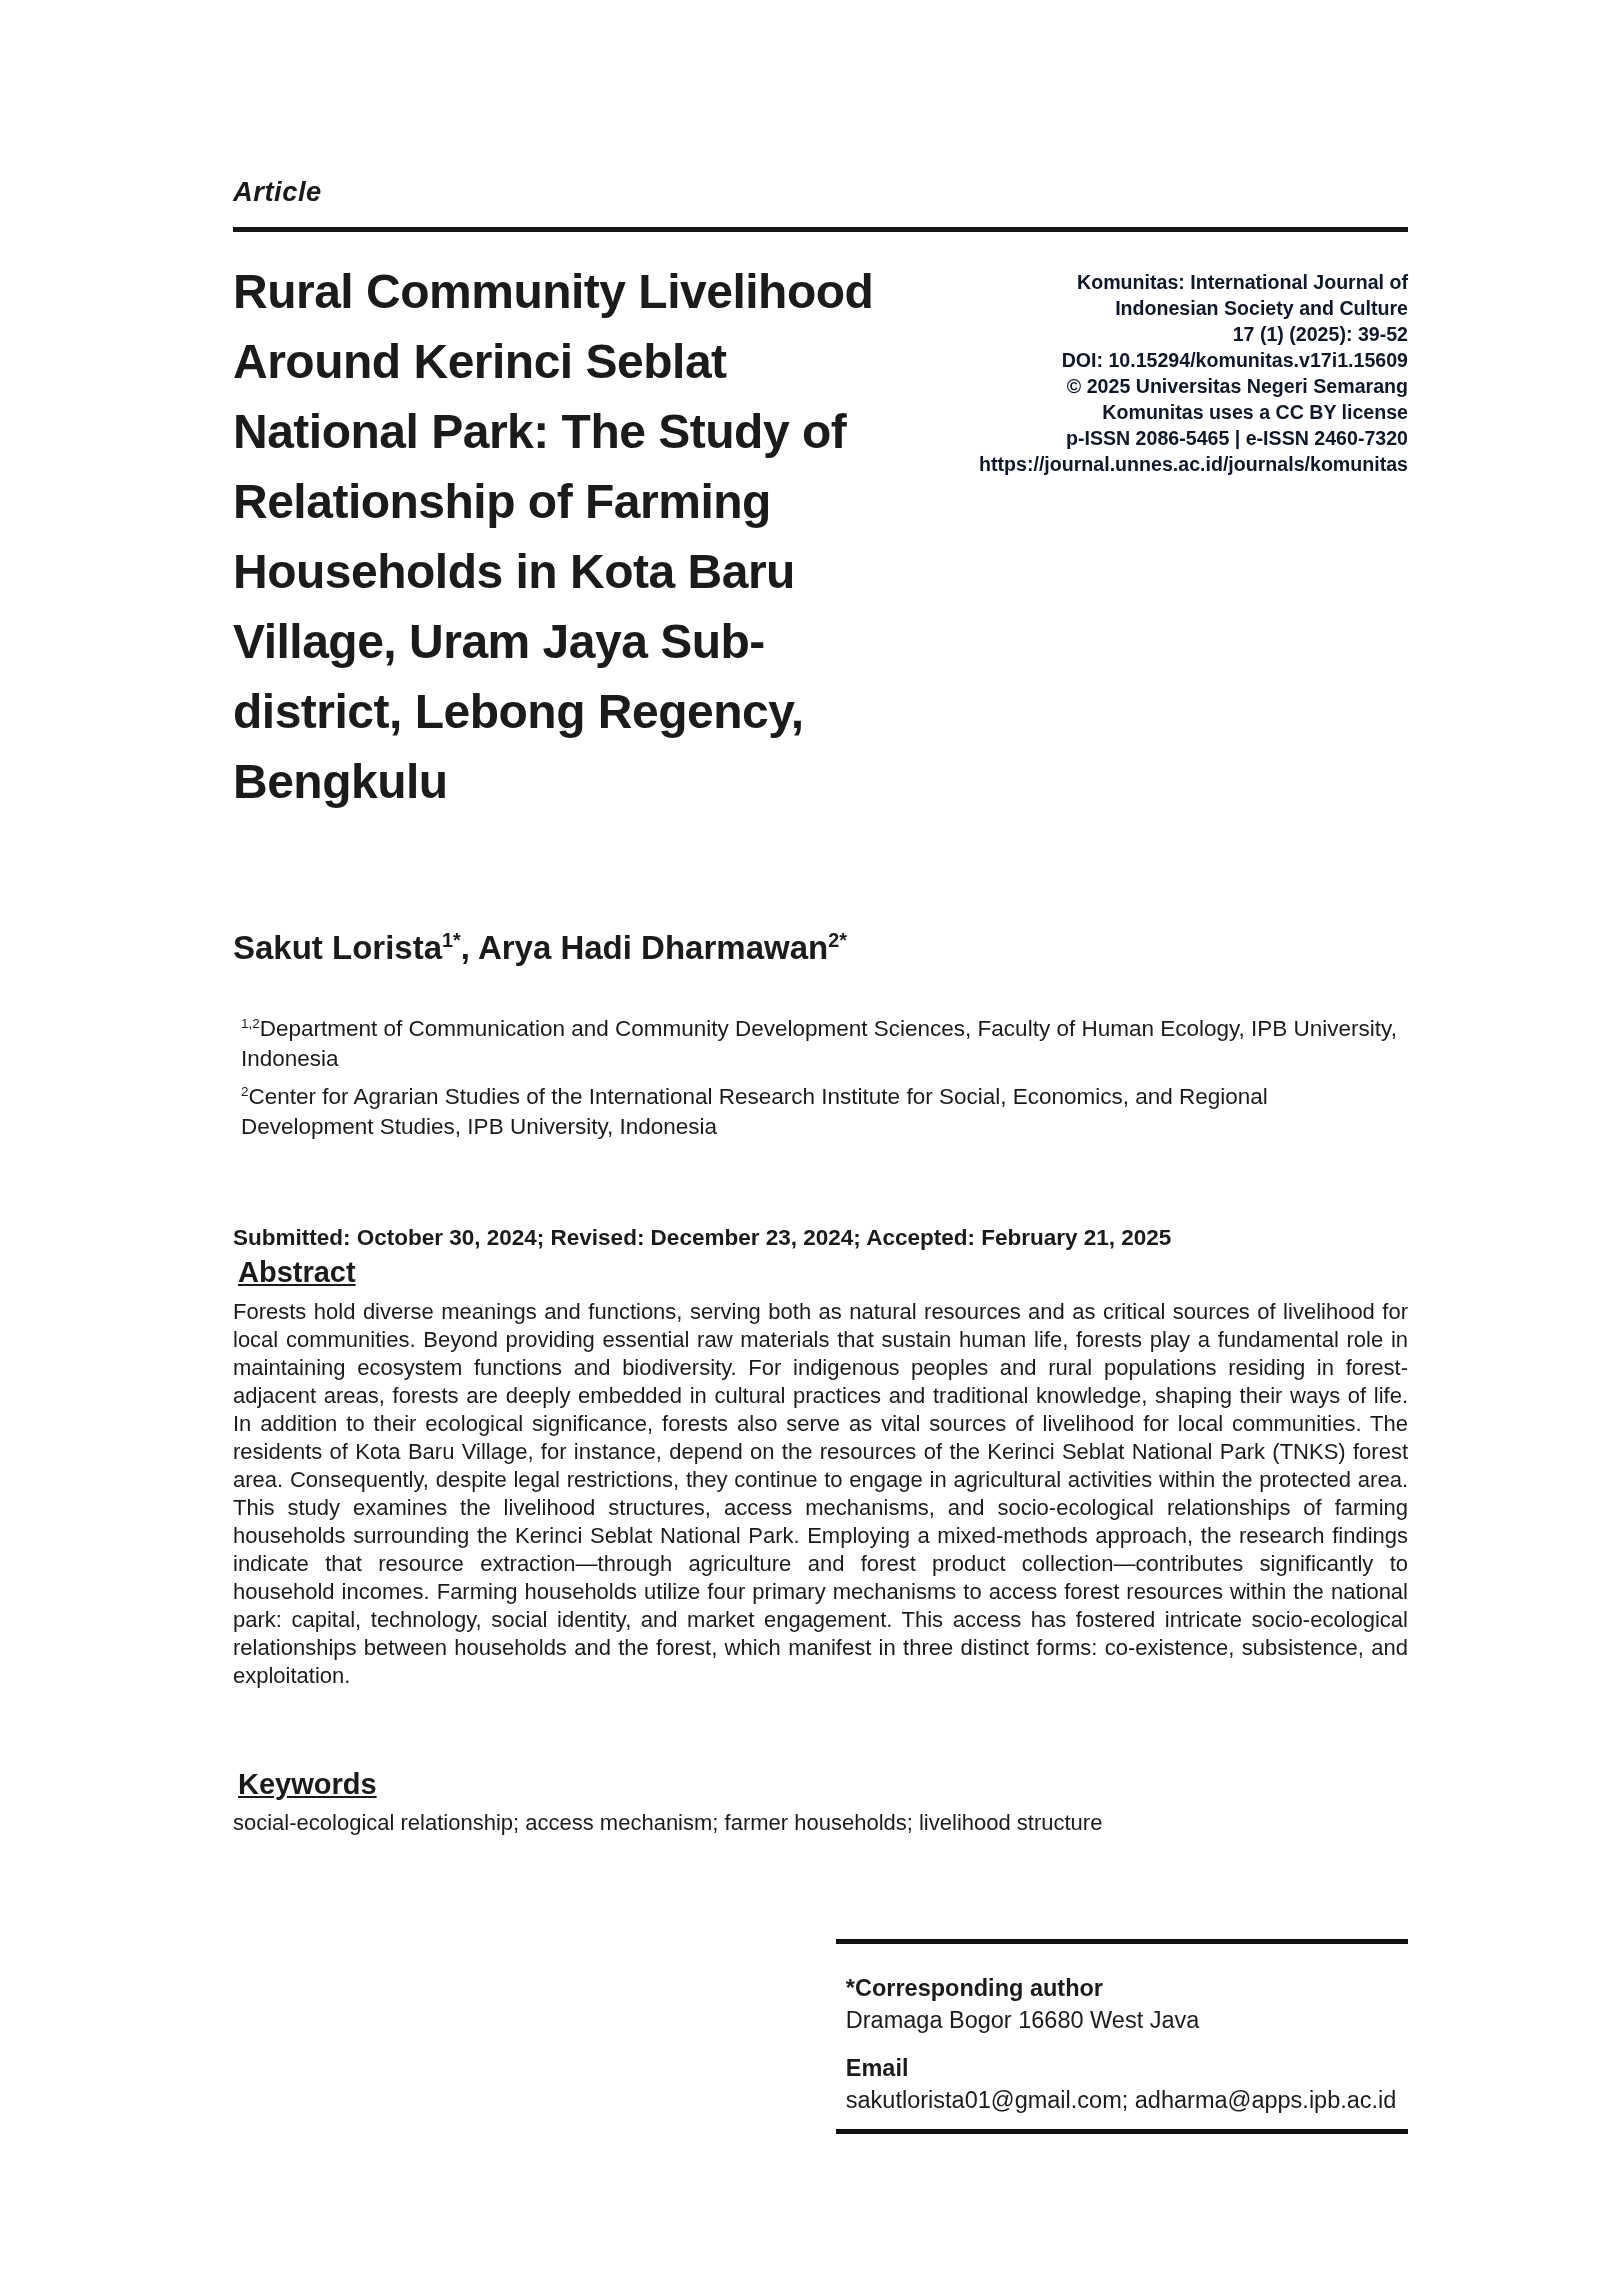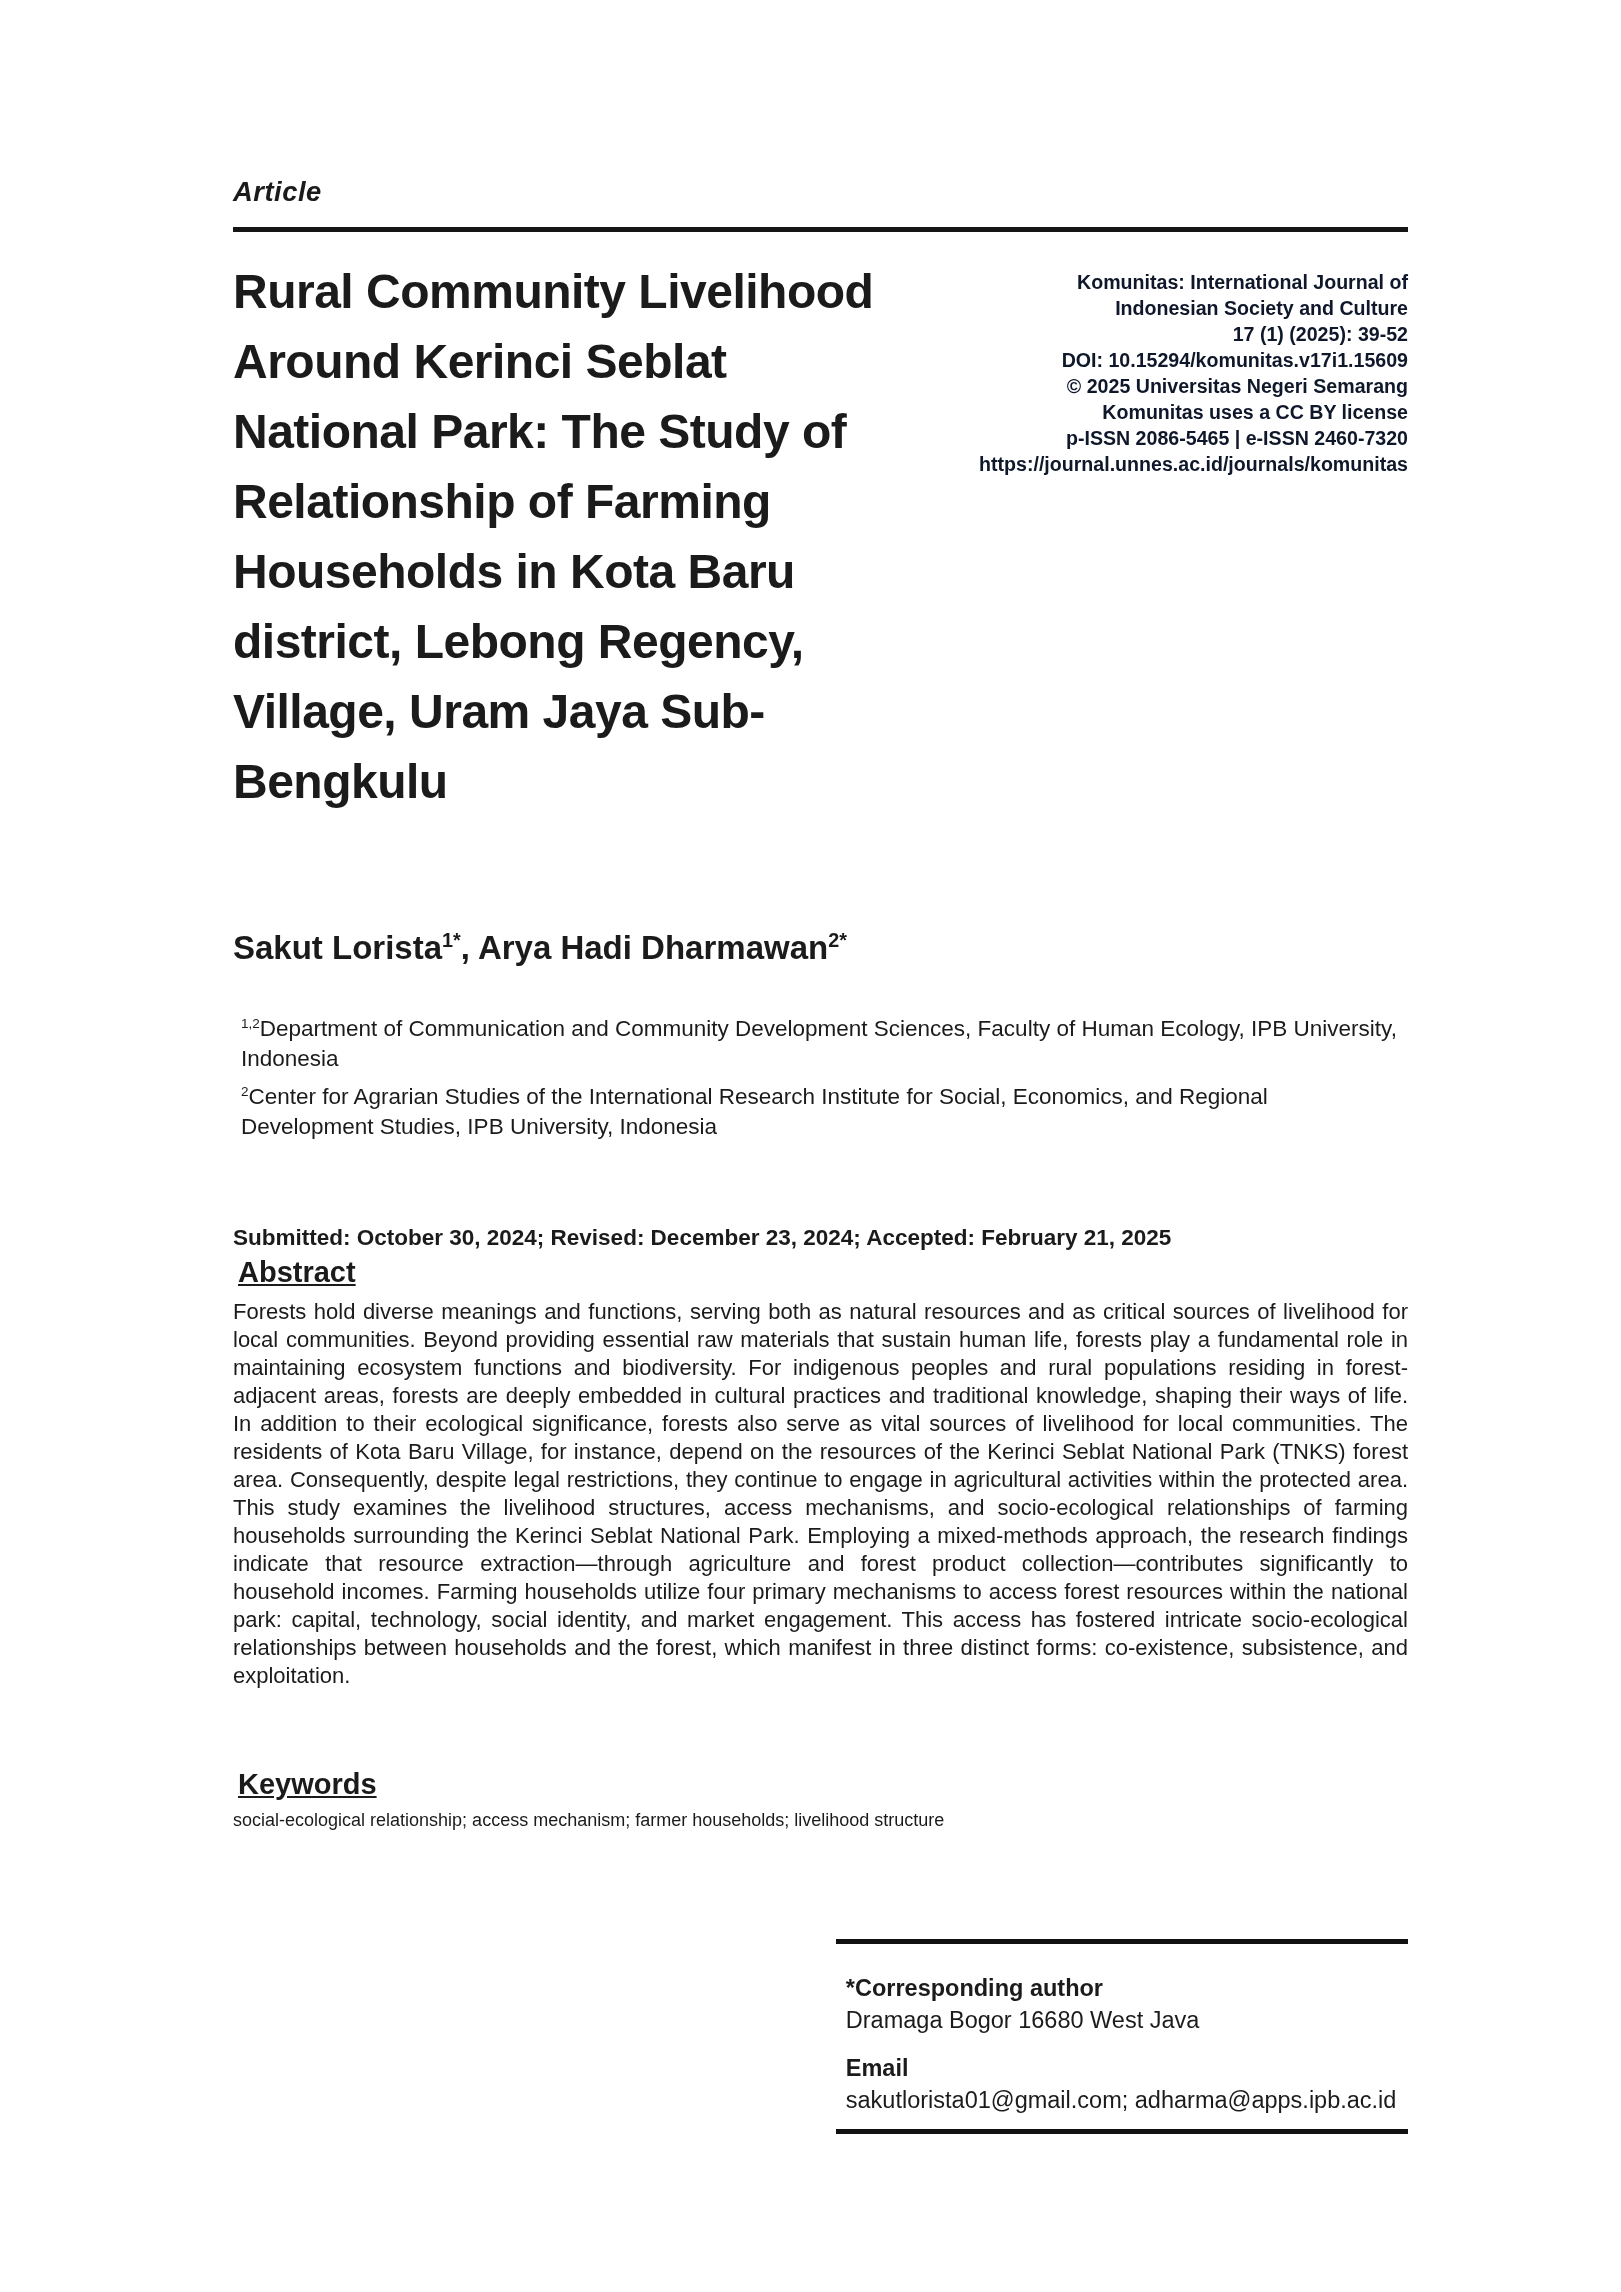--- a/index.html
+++ b/index.html
@@ -103,21 +103,21 @@
     font-size: 22px;
     line-height: 28px;
     text-align: justify;
   }
   .keywords-heading { top: 1768px; }
   .keywords-text {
     position: absolute;
     left: 233px;
     top: 1810px;
     width: 1175px;
-    font-size: 18px;
+    font-size: 22px;
   }
   .corr-box {
     position: absolute;
     left: 836px;
     top: 1939px;
     width: 572px;
     box-sizing: border-box;
     border-top: 5.9px solid #111111;
     border-bottom: 5.9px solid #111111;
     padding: 11.8px 5.9px 13.7px 9.8px;
@@ -134,22 +134,22 @@
   <div class="kicker">Article</div>
 
   <div class="header-rule"></div>
 
   <div class="title">
     <div class="tline">Rural Community Livelihood</div>
     <div class="tline">Around Kerinci Seblat</div>
     <div class="tline">National Park: The Study of</div>
     <div class="tline">Relationship of Farming</div>
     <div class="tline">Households in Kota Baru</div>
+    <div class="tline">Village, Uram Jaya Sub-</div>
     <div class="tline">district, Lebong Regency,</div>
-    <div class="tline">Village, Uram Jaya Sub-</div>
     <div class="tline">Bengkulu</div>
   </div>
 
   <div class="journal-info">
     <div class="jline">Komunitas: International Journal of</div>
     <div class="jline">Indonesian Society and Culture</div>
     <div class="jline">17 (1) (2025): 39-52</div>
     <div class="jline">DOI: 10.15294/komunitas.v17i1.15609</div>
     <div class="jline">© 2025 Universitas Negeri Semarang</div>
     <div class="jline">Komunitas uses a CC BY license</div>

